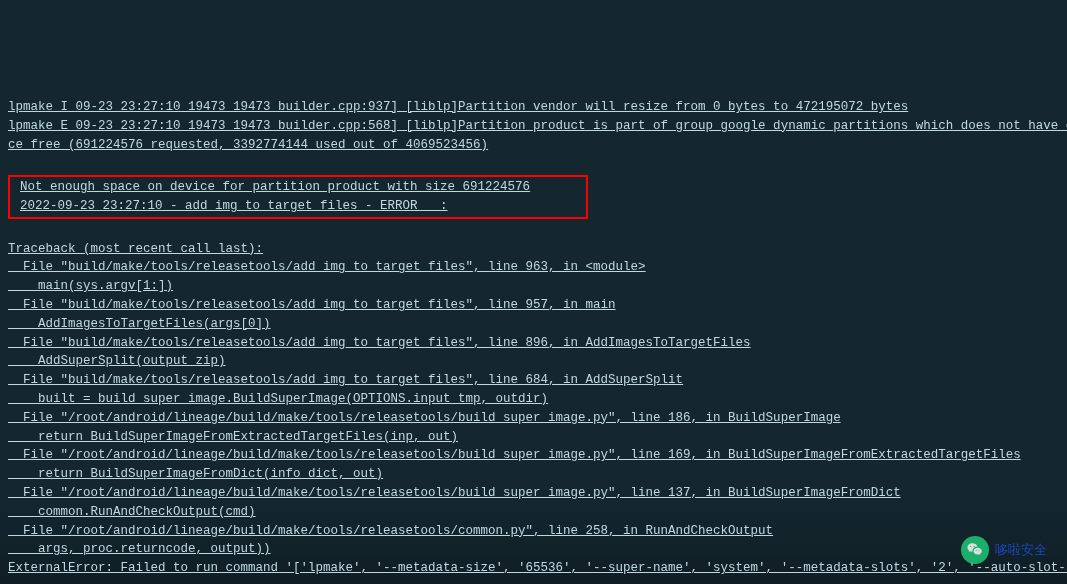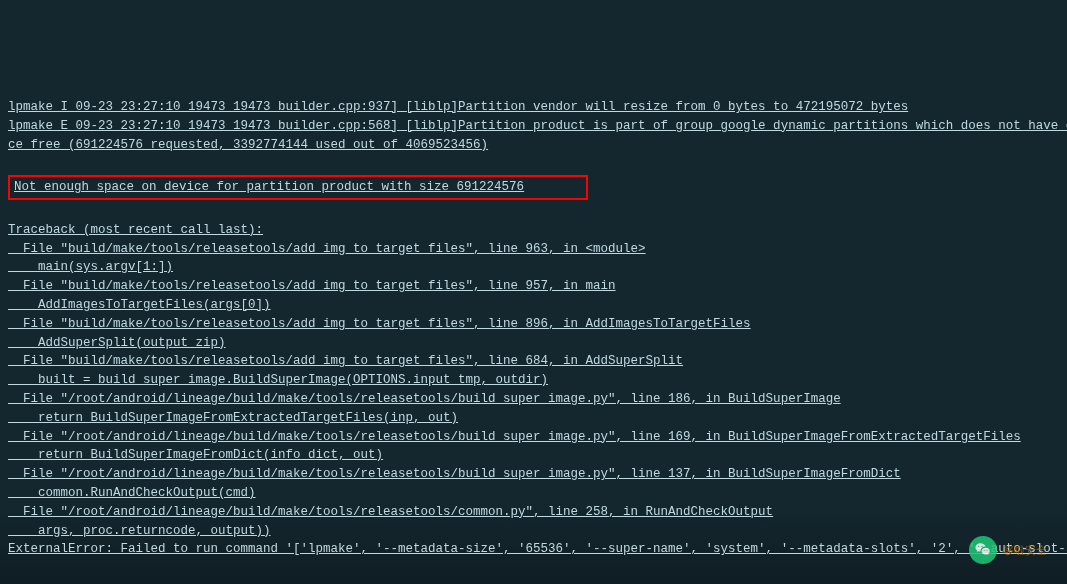--- a/index.html
+++ b/index.html
@@ -14,51 +14,51 @@
     overflow: hidden;
     width: 1067px;
     height: 584px;
     padding: 4px 8px;
     position: relative;
   }
   .term { color: #c0d8e0; }
   .line { display: block; text-decoration: underline; }
   .errbox {
     border: 2px solid #ff0000;
-    padding: 1px 4px;
+    padding: 1px 10px;
     margin: 2px 0;
     width: 580px;
   }
   .watermark {
     position: absolute;
     right: 20px;
     bottom: 20px;
     display: flex;
     align-items: center;
     gap: 6px;
     opacity: 0.85;
     pointer-events: none;
   }
   .wm-icon {
     width: 28px; height: 28px;
     border-radius: 50%;
     background: #1ec777;
     display: flex; align-items: center; justify-content: center;
   }
   .wm-icon svg { width: 18px; height: 18px; fill: #fff; }
-  .wm-text { color: #a16207; font-size: 11px; font-family: sans-serif; white-space: nowrap; }
+  .wm-text { color: #1d4ed8; font-size: 13px; font-family: sans-serif; white-space: nowrap; }
 </style>
 </head>
 <body>
 
 
 
 <div class="term">
 <div id="pre-lines"><span class="line">lpmake I 09-23 23:27:10 19473 19473 builder.cpp:937] [liblp]Partition vendor will resize from 0 bytes to 472195072 bytes</span><span class="line">lpmake E 09-23 23:27:10 19473 19473 builder.cpp:568] [liblp]Partition product is part of group google_dynamic_partitions which does not have enough spa</span><span class="line">ce free (691224576 requested, 3392774144 used out of 4069523456)</span></div>
-<div class="errbox" id="err-box"><span class="line">Not enough space on device for partition product with size 691224576</span></div>
+<div class="errbox" id="err-box"><span class="line">Not enough space on device for partition product with size 691224576</span><span class="line">2022-09-23 23:27:10 - add_img_to_target_files - ERROR   :</span></div>
 <div id="trace-lines"><span class="line">Traceback (most recent call last):</span><span class="line">  File "build/make/tools/releasetools/add_img_to_target_files", line 963, in &lt;module&gt;</span><span class="line">    main(sys.argv[1:])</span><span class="line">  File "build/make/tools/releasetools/add_img_to_target_files", line 957, in main</span><span class="line">    AddImagesToTargetFiles(args[0])</span><span class="line">  File "build/make/tools/releasetools/add_img_to_target_files", line 896, in AddImagesToTargetFiles</span><span class="line">    AddSuperSplit(output_zip)</span><span class="line">  File "build/make/tools/releasetools/add_img_to_target_files", line 684, in AddSuperSplit</span><span class="line">    built = build_super_image.BuildSuperImage(OPTIONS.input_tmp, outdir)</span><span class="line">  File "/root/android/lineage/build/make/tools/releasetools/build_super_image.py", line 186, in BuildSuperImage</span><span class="line">    return BuildSuperImageFromExtractedTargetFiles(inp, out)</span><span class="line">  File "/root/android/lineage/build/make/tools/releasetools/build_super_image.py", line 169, in BuildSuperImageFromExtractedTargetFiles</span><span class="line">    return BuildSuperImageFromDict(info_dict, out)</span><span class="line">  File "/root/android/lineage/build/make/tools/releasetools/build_super_image.py", line 137, in BuildSuperImageFromDict</span><span class="line">    common.RunAndCheckOutput(cmd)</span><span class="line">  File "/root/android/lineage/build/make/tools/releasetools/common.py", line 258, in RunAndCheckOutput</span><span class="line">    args, proc.returncode, output))</span><span class="line">ExternalError: Failed to run command '['lpmake', '--metadata-size', '65536', '--super-name', 'system', '--metadata-slots', '2', '--auto-slot-suffixing'</span></div>
 </div>
 
 <div class="watermark">
   <span class="wm-icon">
     <svg viewBox="0 0 24 24">
         <path d="M8.5 3C4.9 3 2 5.5 2 8.6c0 1.7.9 3.2 2.3 4.2l-.6 1.9 2.2-1.1c.8.2 1.7.4 2.6.4h.3c-.1-.4-.1-.8-.1-1.2 0-3 2.9-5.4 6.5-5.4h.3C14.9 4.8 12 3 8.5 3zm-2.3 3.2c.5 0 .9.4.9.9s-.4.9-.9.9-.9-.4-.9-.9.4-.9.9-.9zm4.6 0c.5 0 .9.4.9.9s-.4.9-.9.9-.9-.4-.9-.9.4-.9.9-.9zM15.5 9C12.5 9 10 11 10 13.5S12.5 18 15.5 18c.7 0 1.4-.1 2-.3l1.8.9-.5-1.6c1.3-.8 2.2-2.1 2.2-3.5C21 11 18.5 9 15.5 9zm-1.8 2.6c.4 0 .7.3.7.7s-.3.7-.7.7-.7-.3-.7-.7.3-.7.7-.7zm3.6 0c.4 0 .7.3.7.7s-.3.7-.7.7-.7-.3-.7-.7.3-.7.7-.7z"></path>
       </svg>
   </span>
   <span class="wm-text">哆啦安全</span>

